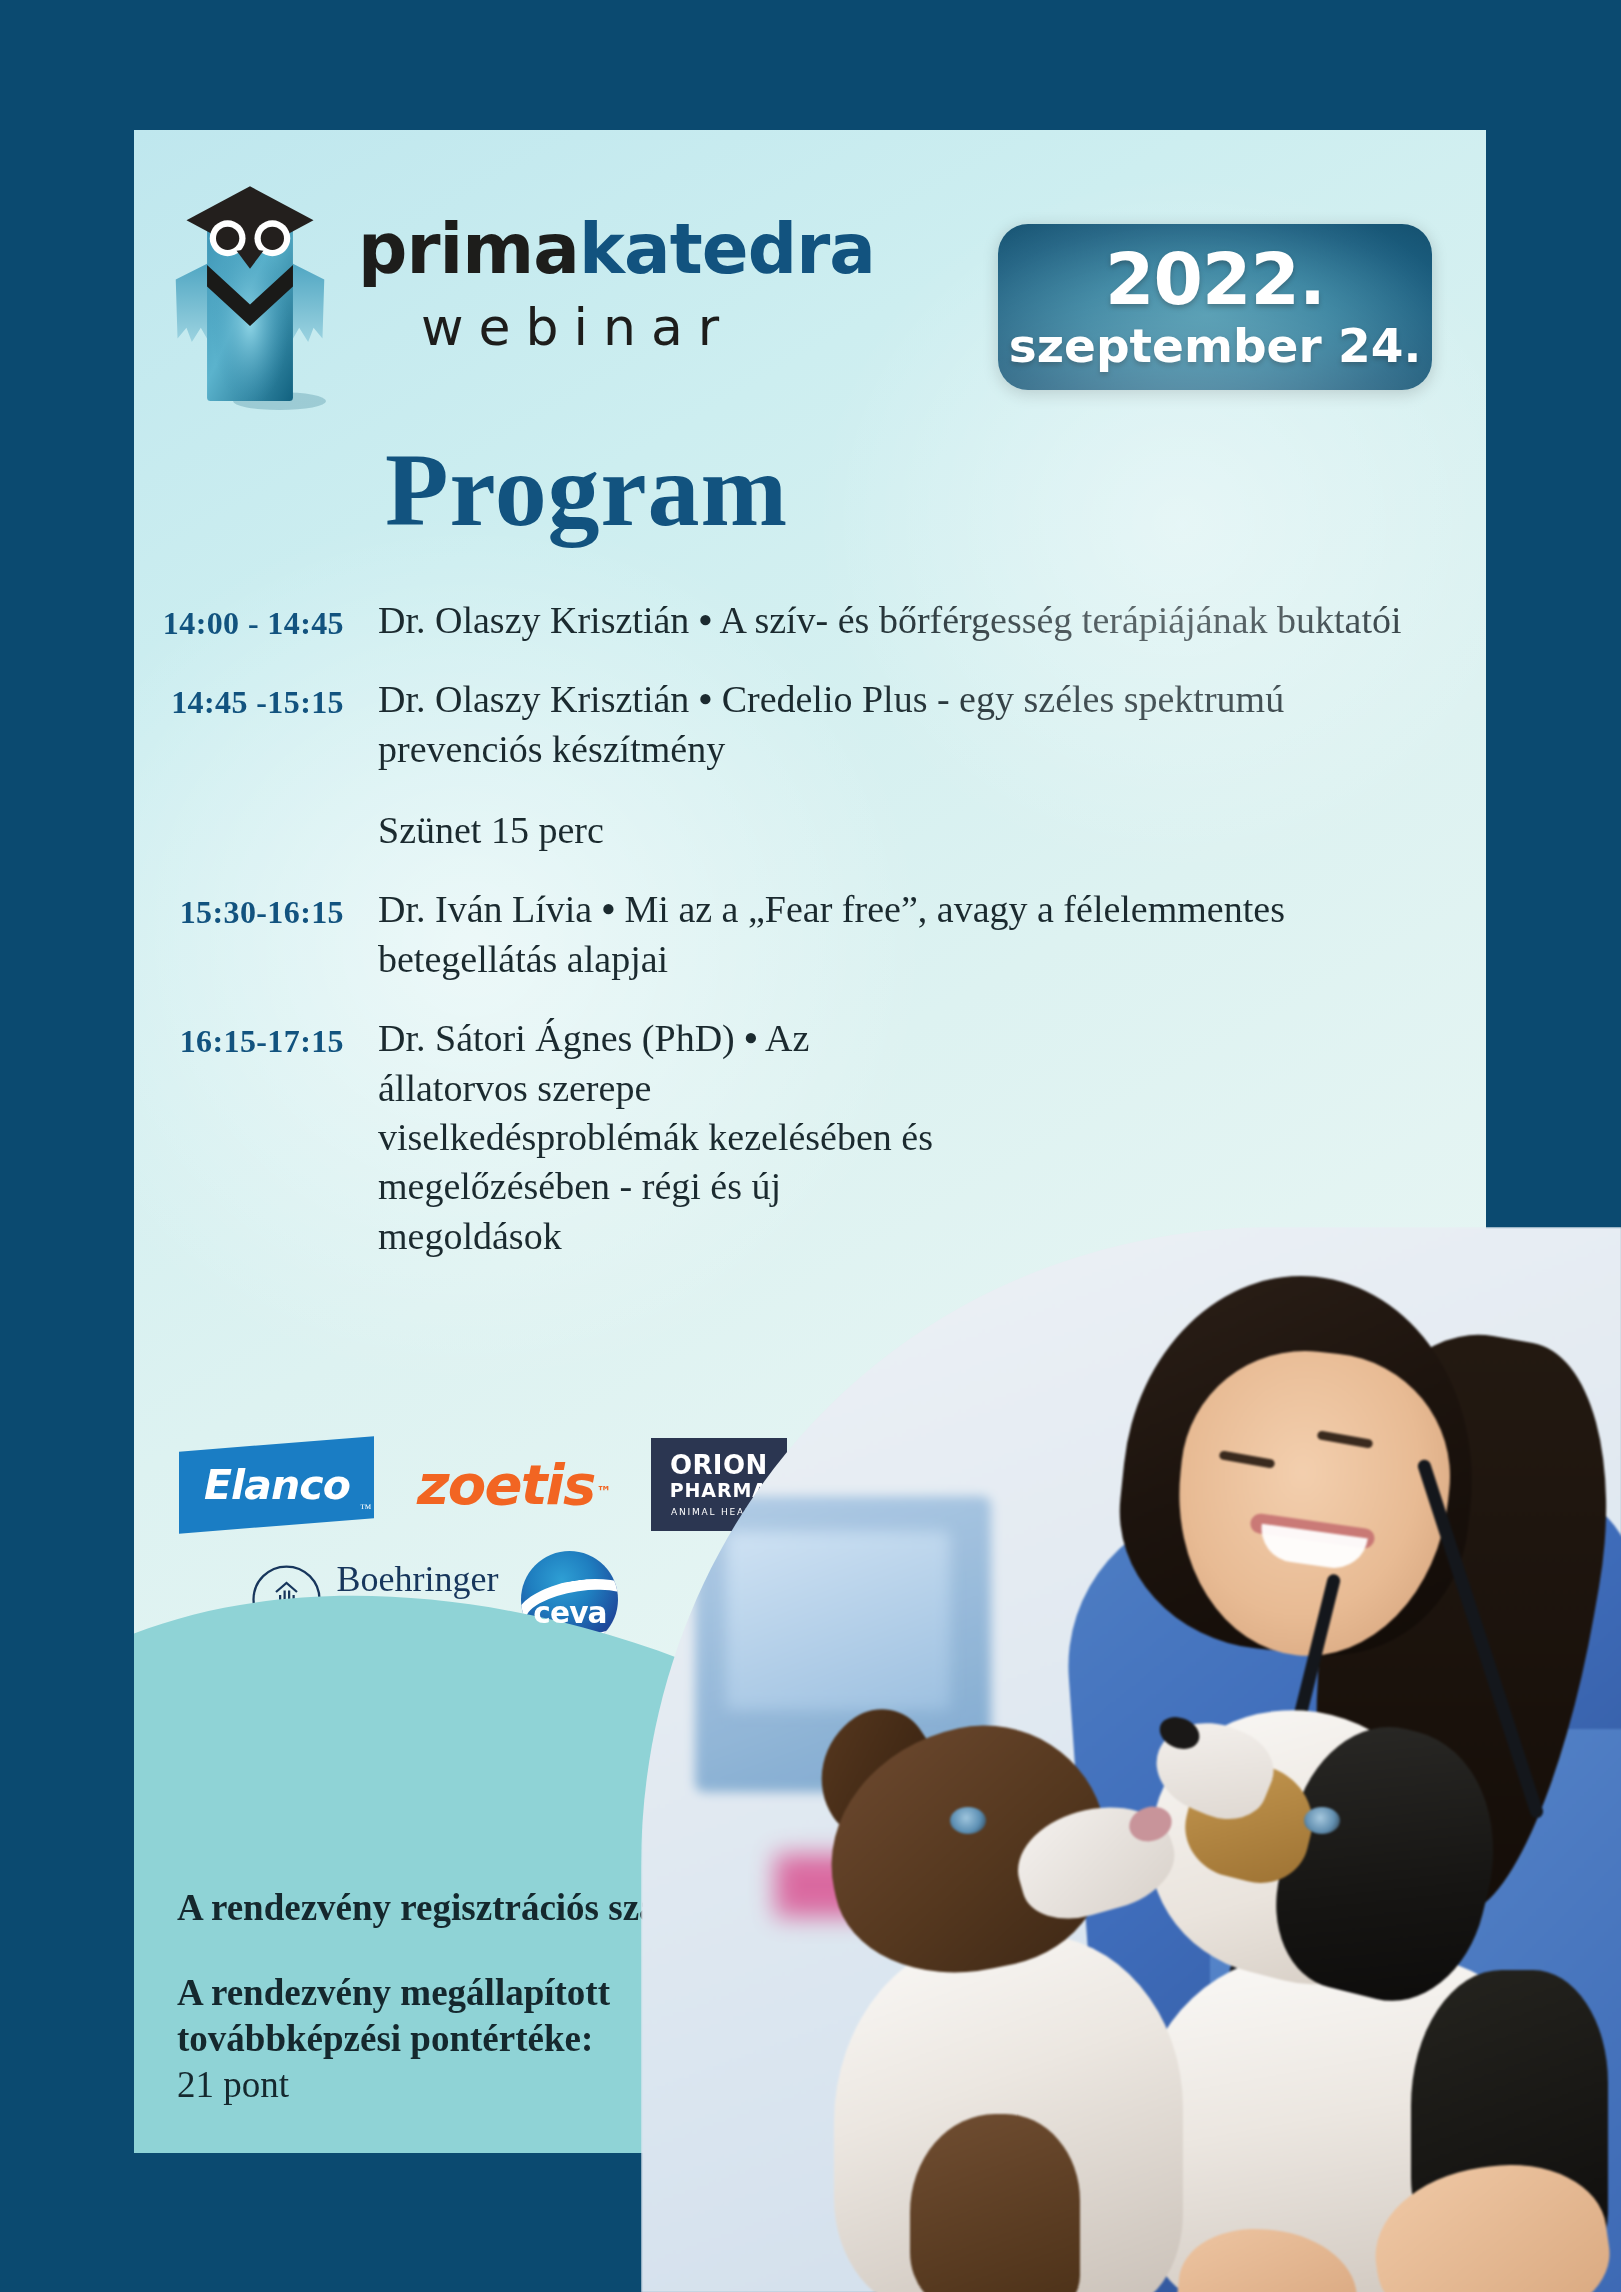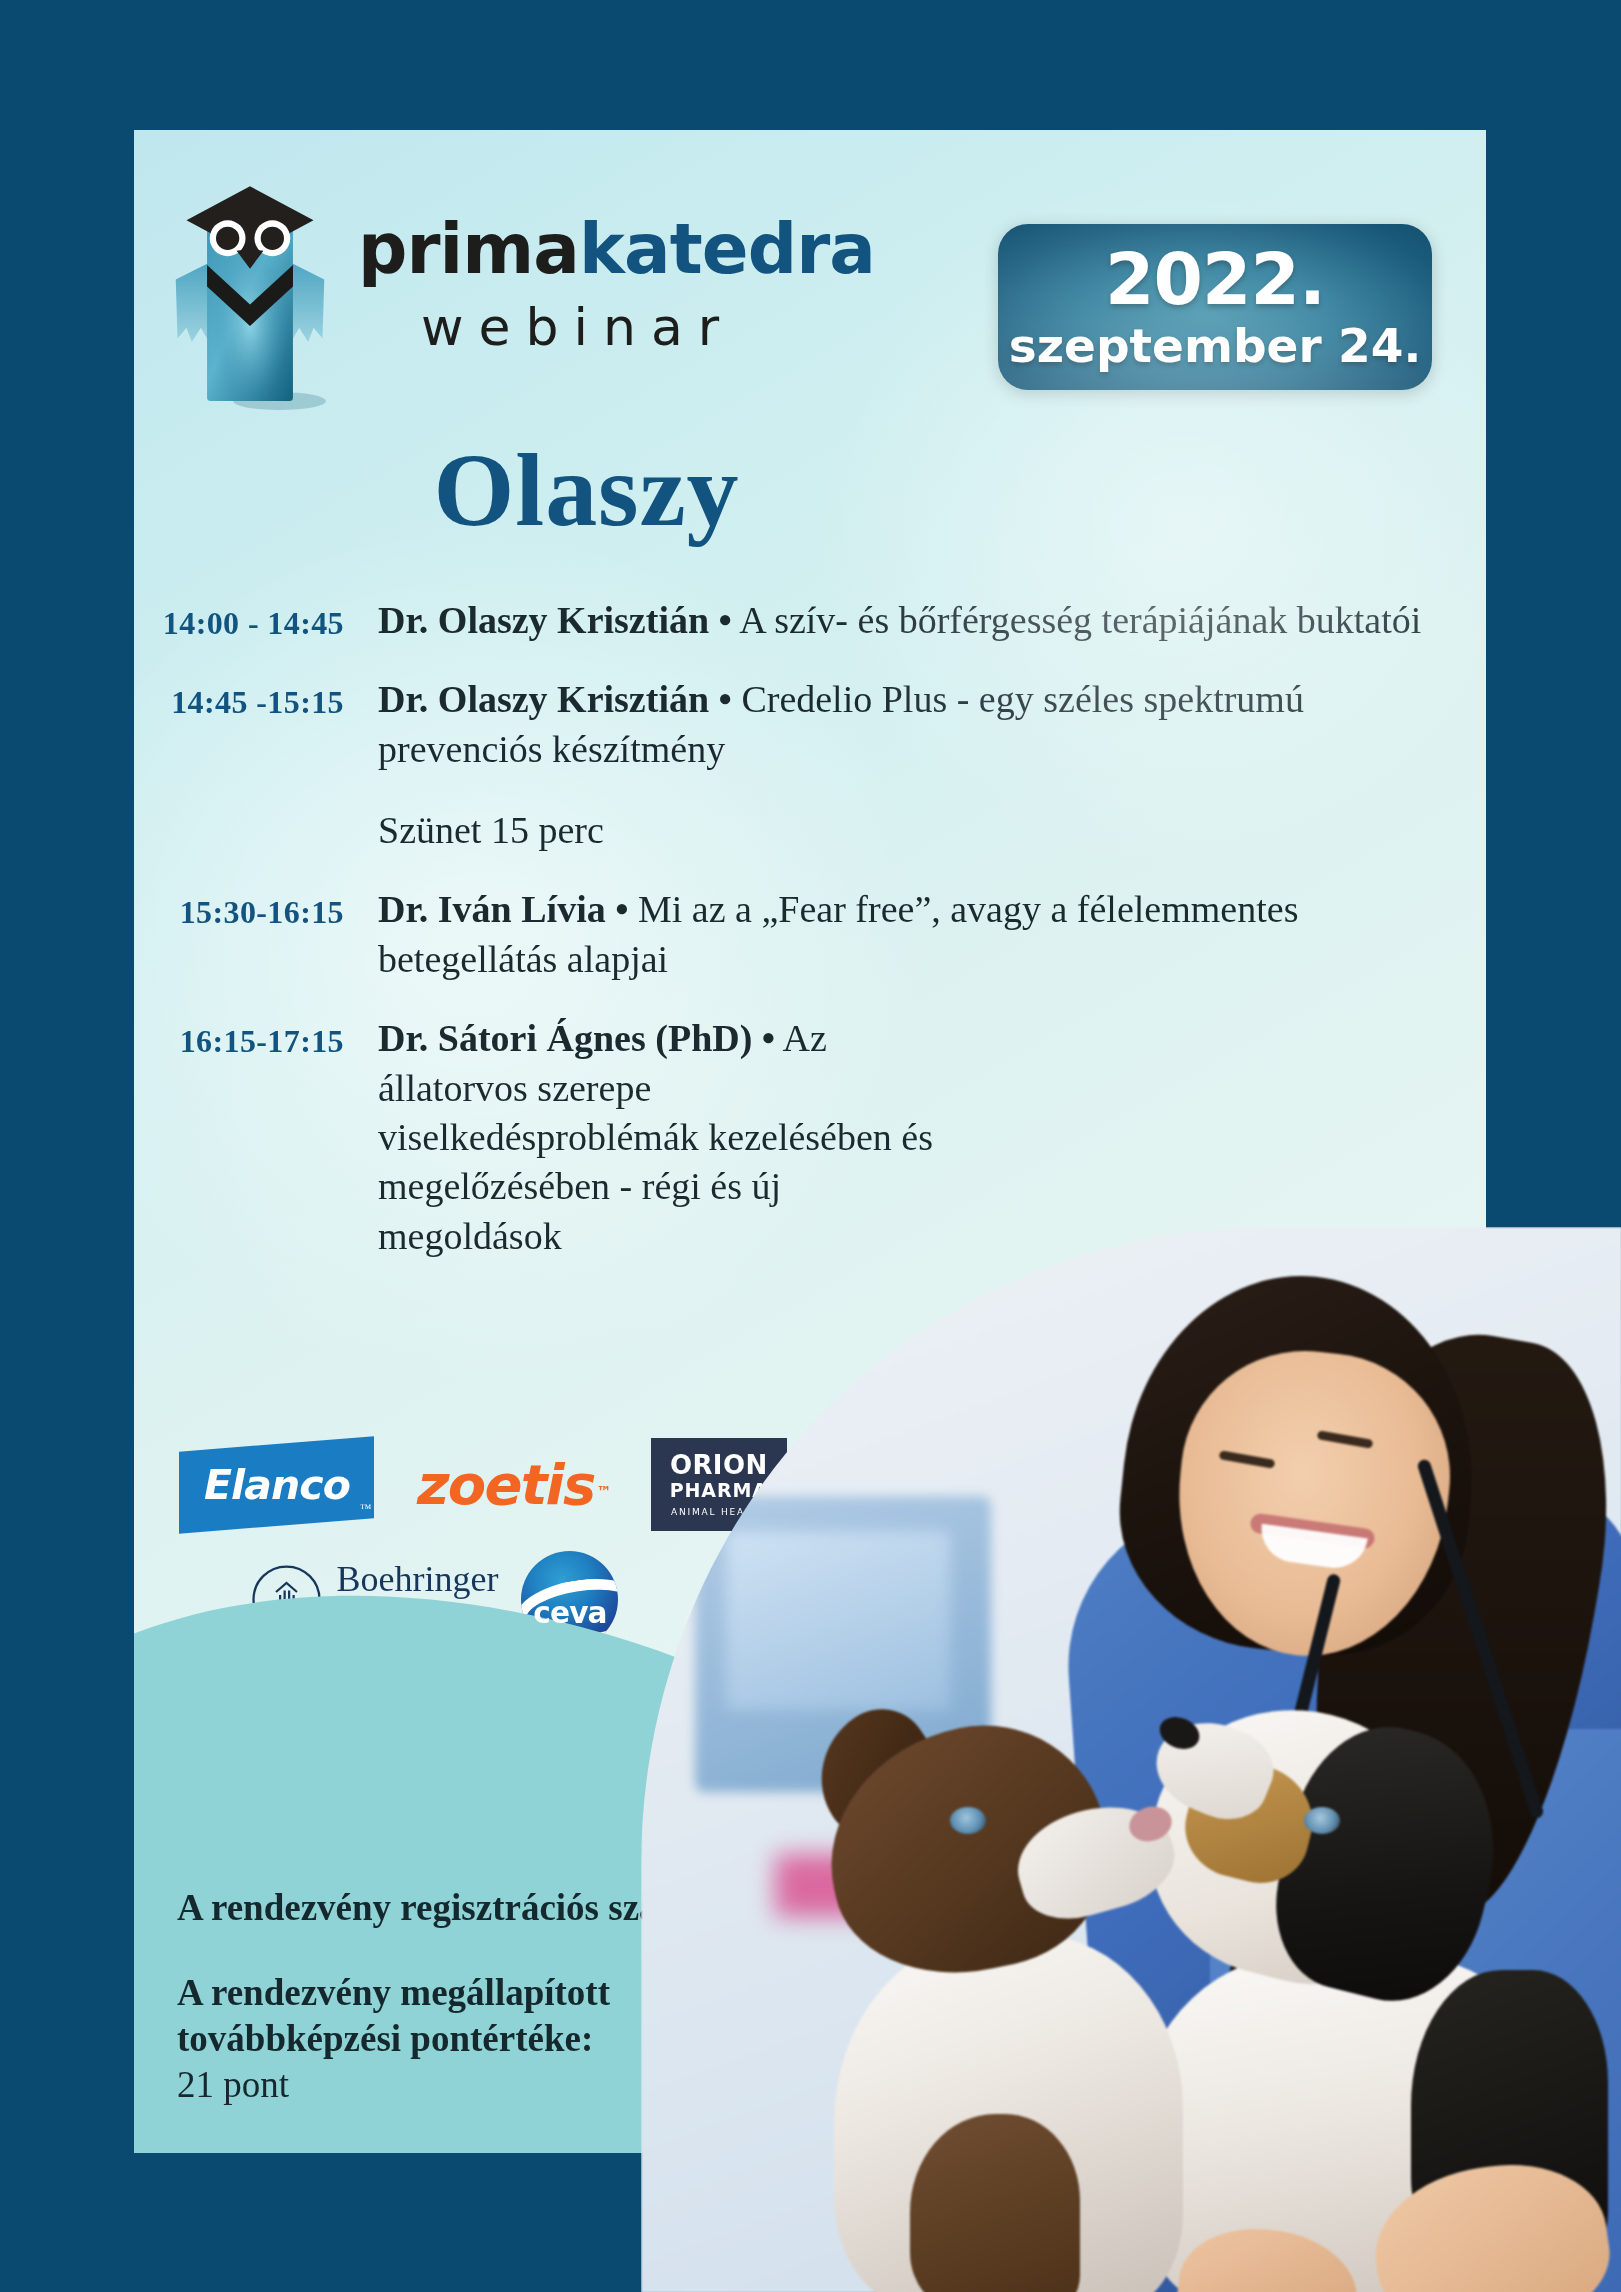--- a/index.html
+++ b/index.html
@@ -75,21 +75,21 @@
     font-family:"Liberation Serif", serif;font-weight:700;
     font-size:32px;color:#12537f;padding-top:9px;padding-right:16px;
     white-space:nowrap;letter-spacing:0.4px;
   }
   .desc{
     flex:1;
     font-family:"Liberation Serif", serif;
     font-size:38px;line-height:1.30;color:#1b2a2f;
     padding-left:18px;
   }
-  .desc .spk{font-weight:700;}
+  .desc .spk{font-weight:400;}
   .desc .dot{font-weight:700;}
   .row.break .desc{padding-top:1.8px;}
 
   
   .sponsors{position:absolute;left:45px;top:1308px;width:734px;}
   .logo-row{display:flex;align-items:center;}
   .logo-row.r1{gap:43px;}
   .logo-row.r2{gap:23px;margin-top:19.7px;margin-left:70px;}
 
   .elanco{
@@ -307,21 +307,21 @@
         <div class="brand-main"><span>prima</span><span class="accent">katedra</span></div>
         <div class="brand-sub">webinar</div>
       </div>
 
       <div class="date-badge">
         <div class="date-year">2022.</div>
         <div class="date-day">szeptember 24.</div>
       </div>
     </div>
 
-    <div class="program-title">Olaszy</div>
+    <div class="program-title">Program</div>
 
     <div class="sessions">
 
       <div class="row">
         <div class="time">14:00 - 14:45</div>
         <div class="desc"><span class="spk">Dr. Olaszy Krisztián</span> <span class="dot">•</span> <span>A szív- és bőrférgesség terápiájának buktatói</span></div>
       </div>
 
       <div class="row">
         <div class="time">14:45 -15:15</div>

